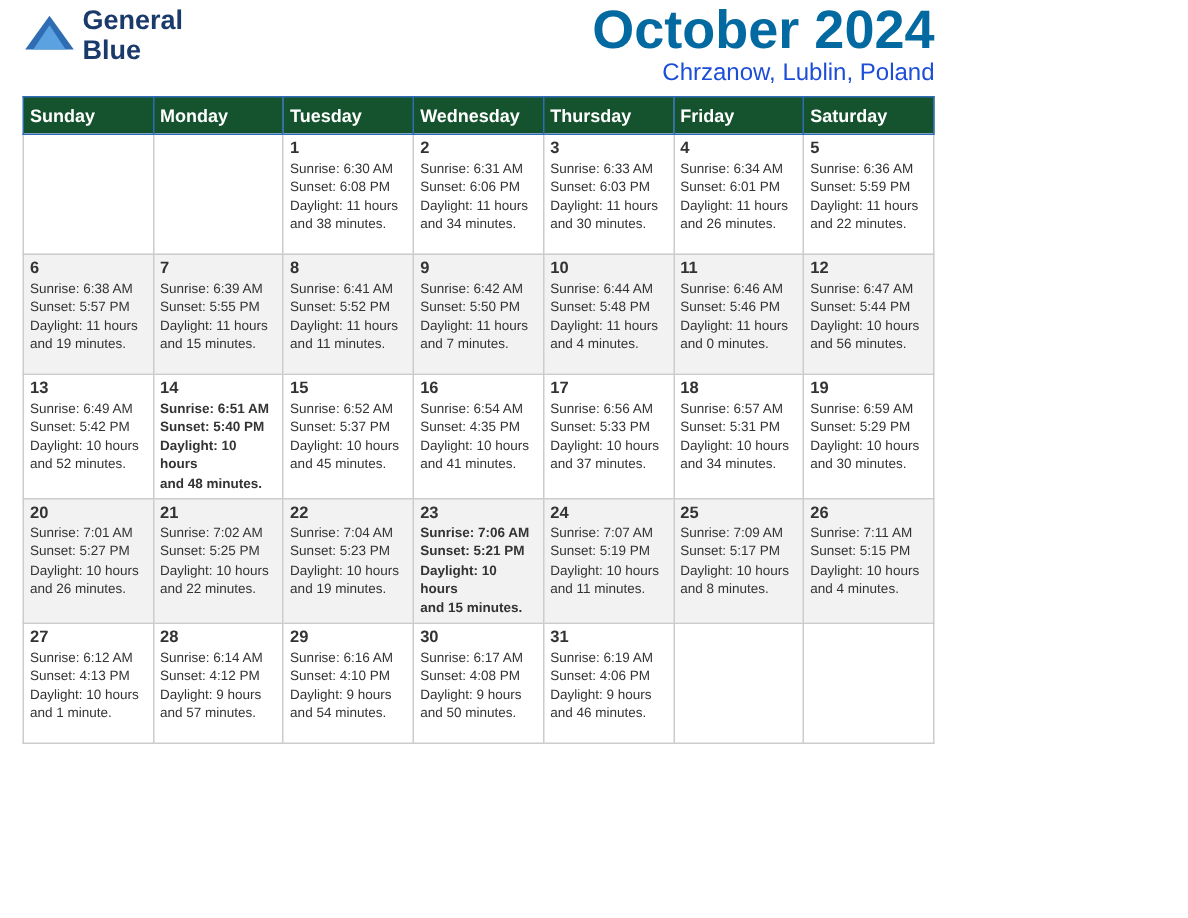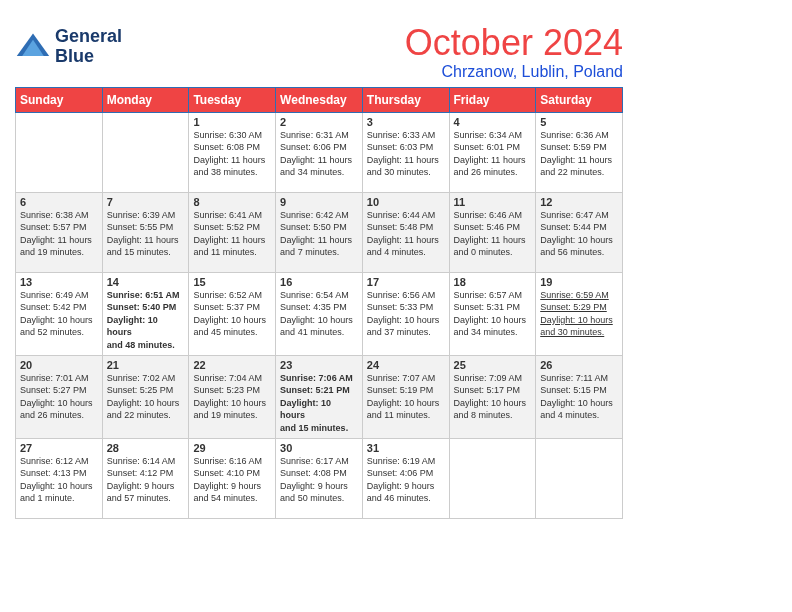--- a/index.html
+++ b/index.html
@@ -6,21 +6,20 @@
     body {
       font-family: Arial, sans-serif;
       background: #fff;
       width: 792px;
       height: 612px;
       overflow: hidden;
     }
     .container {
       width: 638px;
       padding: 0 15px;
-      margin-top: 23px;
     }
     .header-row {
       display: flex;
       align-items: flex-start;
       justify-content: space-between;
       margin-bottom: 6px;
     }
     .logo {
       display: flex;
       align-items: center;
@@ -35,35 +34,35 @@
     .logo-icon {
       width: 36px;
       height: 36px;
       margin-right: 4px;
     }
     .title-block {
       text-align: right;
     }
     .month-title {
       font-size: 36px;
-      font-weight: normal;
-      color: #ef4444;
+      font-weight: bold;
+      color: #0369a1;
       line-height: 1.1;
     }
     .location-title {
       font-size: 16px;
       color: #1d4ed8;
     }
     table {
       width: 100%;
       border-collapse: collapse;
       table-layout: fixed;
     }
     thead th {
-      background-color: #ef4444;
+      background-color: #14532d;
       color: #fff;
       font-size: 12px;
       font-weight: bold;
       padding: 5px 4px;
       text-align: left;
       border: 1px solid #2e6db4;
     }
     tbody td {
       vertical-align: top;
       border: 1px solid #ccc;
@@ -252,21 +251,21 @@
           </td>
           <td>
             <span class="day-number">18</span>
             <div class="cell-info" style="white-space: pre-line;">Sunrise: 6:57 AM
 Sunset: 5:31 PM
 Daylight: 10 hours
 and 34 minutes.</div>
           </td>
           <td>
             <span class="day-number">19</span>
-            <div class="cell-info" style="white-space: pre-line; text-decoration: underline;">Sunrise: 6:59 AM
+            <div class="cell-info" style="white-space: pre-line;">Sunrise: 6:59 AM
 Sunset: 5:29 PM
 Daylight: 10 hours
 and 30 minutes.</div>
           </td>
         </tr>
         <tr>
           <td>
             <span class="day-number">20</span>
             <div class="cell-info" style="white-space: pre-line;">Sunrise: 7:01 AM
 Sunset: 5:27 PM

